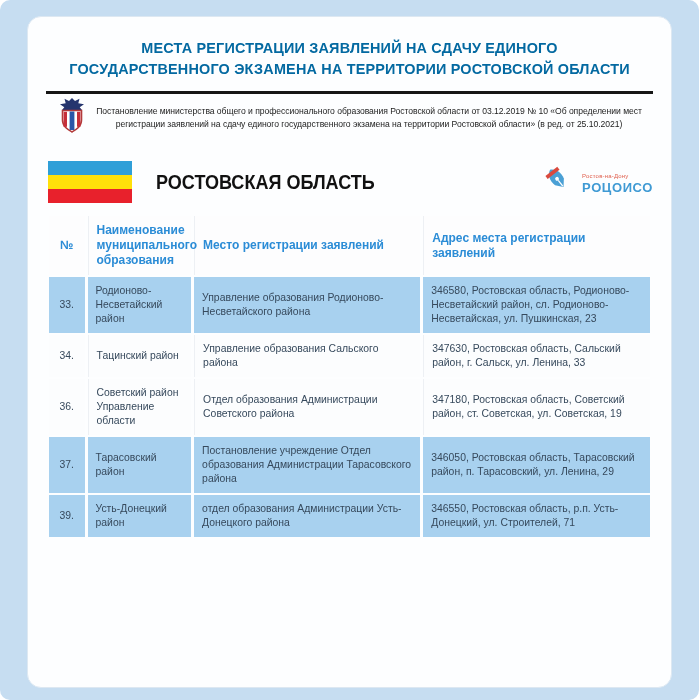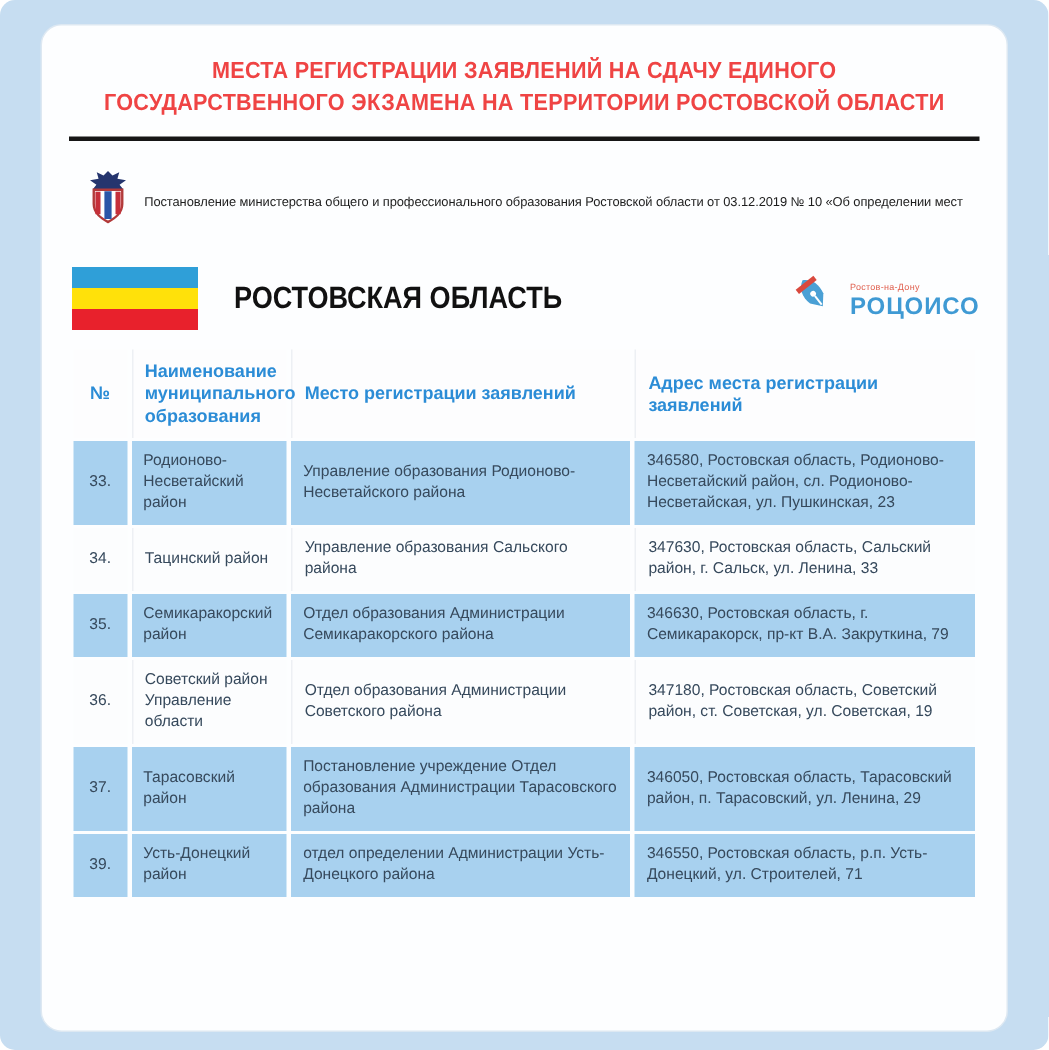--- a/index.html
+++ b/index.html
@@ -7,48 +7,48 @@
   .page {
     position: relative; width: 699px; height: 700px;
     background: #c6ddf1; border-radius: 10px; overflow: hidden;
   }
   .card {
     position: absolute; left: 27px; top: 16px; width: 645px; height: 672px;
     background: #fdfeff; border: 1px solid #dde8f2; border-radius: 14px;
     overflow: hidden;
   }
   
-  .title { padding-top: 20px; text-align: center; color: #ef4444; }
+  .title { padding-top: 20px; text-align: center; color: #0369a1; }
   .title .tline {
     display: block; font-size: 15.5px; line-height: 21px; font-weight: bold;
     white-space: nowrap; transform: scaleX(0.93); transform-origin: center;
     letter-spacing: 0.2px;
   }
   .divider { height: 3px; background: #161616; margin: 12px 18px 0 18px; }
   
   .decree {
-    margin-top: 20px; padding: 0 22px; display: flex; align-items: center;
+    margin-top: 4px; padding: 0 22px; display: flex; align-items: center;
     justify-content: center; gap: 9px;
   }
   .decree-text { text-align: center; color: #1d1d1d; }
   .decree-text div {
     font-size: 8.6px; line-height: 13.5px; white-space: nowrap; letter-spacing: -0.05px;
   }
   
   .region { position: relative; margin-top: 22px; height: 44px; display: flex; align-items: center; padding-left: 20px; }
   .flag { width: 84px; height: 42px; display: flex; flex-direction: column; }
   .flag span { flex: 1; }
   .region-name {
     margin-left: 24px; font-size: 20.5px; font-weight: bold; color: #111;
     white-space: nowrap; transform: scaleX(0.88); transform-origin: left center;
   }
   .logo { position: absolute; right: 18px; top: 4px; display: flex; align-items: center; gap: 3px; }
   .logo-text { display: flex; flex-direction: column; line-height: 1; }
   .logo-city { font-size: 6px; color: #e0604f; margin-bottom: 2px; letter-spacing: 0.2px; }
-  .logo-name { font-size: 16px; font-weight: bold; color: #3f9ad4; letter-spacing: 0.6px; }
+  .logo-name { font-size: 13px; font-weight: bold; color: #3f9ad4; letter-spacing: 0.6px; }
   
   table {
     margin: 10px 18px 0 18px; width: calc(100% - 36px);
     border-collapse: separate; border-spacing: 3px 2px; table-layout: fixed;
   }
   th {
     background: #fdfdfe; color: #2b8cd6; font-size: 12px; line-height: 15px;
     font-weight: bold; text-align: left; vertical-align: middle; padding: 7px 8px;
   }
   th.num, td.num { text-align: center; }
@@ -79,20 +79,21 @@
         <svg width="30" height="36" viewBox="0 0 30 36">
           <path d="M15 0l3 3 4.5-2.2-1.2 4.4 5.7 1-4.3 3 2.3 2.8H5l2.3-2.8-4.3-3 5.7-1L7.5 0.8 12 3z" fill="#25356e"></path>
           <path d="M5.5 12.5h19v9.5c0 6.5-5.4 9.6-9.5 12-4.1-2.4-9.5-5.5-9.5-12z" fill="#ffffff" stroke="#b23a3a" stroke-width="1.6"></path>
           <rect x="12.6" y="13.5" width="4.8" height="18.5" fill="#2a56a8"></rect>
           <rect x="6.6" y="13.8" width="3.4" height="15" fill="#c62f3a"></rect>
           <rect x="20" y="13.8" width="3.4" height="15" fill="#c62f3a"></rect>
         </svg>
       </span>
       <div class="decree-text">
         <div>Постановление министерства общего и профессионального образования Ростовской области от 03.12.2019 № 10 «Об определении мест</div>
+        <div>регистрации заявлений на сдачу единого государственного экзамена на территории Ростовской области» (в ред.  от  25.10.2021)</div>
       </div>
     </div>
 
     <div class="region">
       <div class="flag">
         <span style="background: rgb(47, 159, 216);"></span>
         <span style="background: rgb(255, 225, 10);"></span>
         <span style="background: rgb(232, 33, 44);"></span>
       </div>
       <div class="region-name">РОСТОВСКАЯ ОБЛАСТЬ</div>
@@ -135,41 +136,35 @@
             <td>Родионово-Несветайский район</td>
             <td>Управление образования Родионово-Несветайского района</td>
             <td>346580, Ростовская область, Родионово-Несветайский район, сл. Родионово-Несветайская, ул. Пушкинская, 23</td>
           </tr>
           <tr class="white">
             <td class="num">34.</td>
             <td>Тацинский район</td>
             <td>Управление образования Сальского района</td>
             <td>347630, Ростовская область, Сальский район, г. Сальск, ул. Ленина, 33</td>
           </tr>
-          <tr class="blue">
-            <td class="num">35.</td>
-            <td>Семикаракорский район</td>
-            <td>Отдел образования Администрации Семикаракорского района</td>
-            <td>346630, Ростовская область, г. Семикаракорск, пр-кт В.А. Закруткина, 79</td>
-          </tr>
           <tr class="white">
             <td class="num">36.</td>
             <td>Советский район Управление области</td>
             <td>Отдел образования Администрации Советского района</td>
             <td>347180, Ростовская область, Советский район, ст. Советская, ул. Советская, 19</td>
           </tr>
           <tr class="blue">
             <td class="num">37.</td>
             <td>Тарасовский район</td>
             <td>Постановление учреждение Отдел образования Администрации Тарасовского района</td>
             <td>346050, Ростовская область, Тарасовский район, п. Тарасовский, ул. Ленина, 29</td>
           </tr>
           <tr class="blue">
             <td class="num">39.</td>
             <td>Усть-Донецкий район</td>
-            <td>отдел определении Администрации Усть-Донецкого района</td>
+            <td>отдел образования Администрации Усть-Донецкого района</td>
             <td>346550, Ростовская область, р.п. Усть-Донецкий, ул. Строителей, 71</td>
           </tr>
         </tbody>
     </table>
 
   </div>
 </div>
 
 </body></html>

